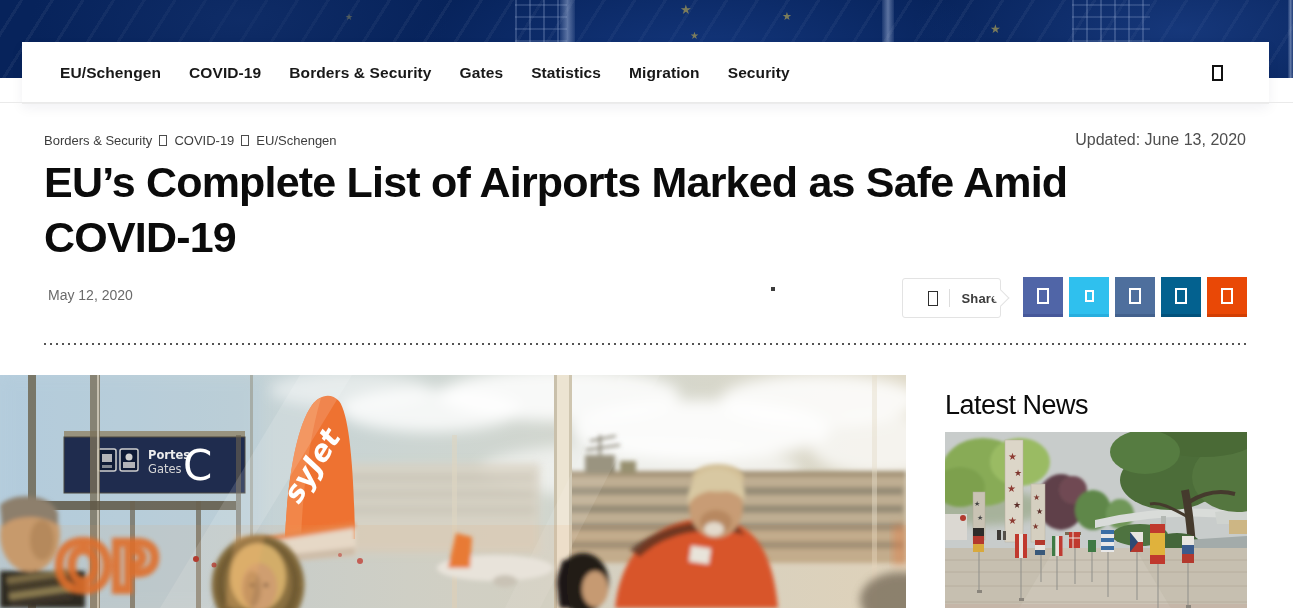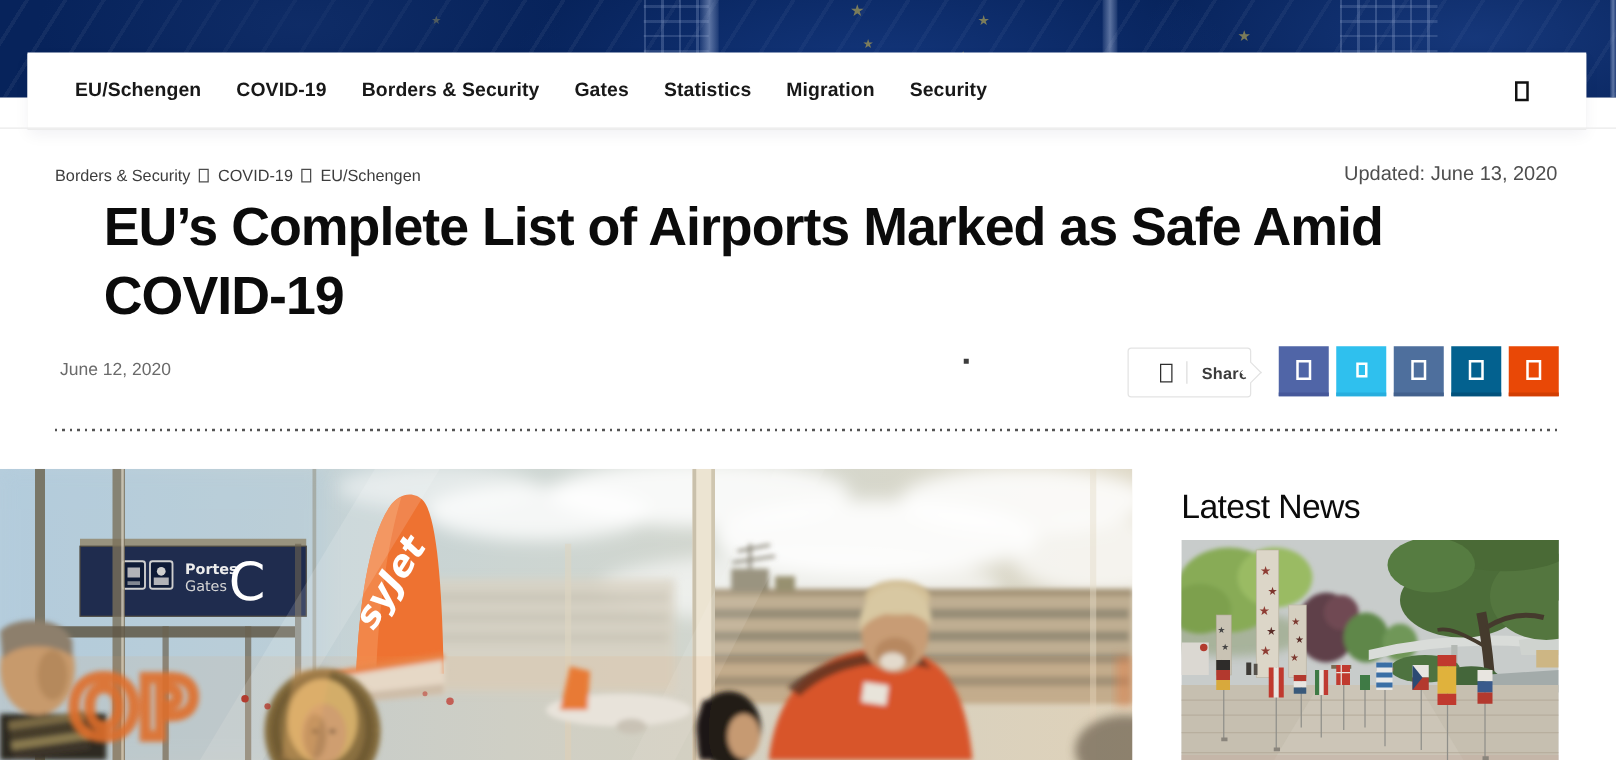--- a/index.html
+++ b/index.html
@@ -33,21 +33,21 @@
 
   
   .crumb-row { position:absolute; left:44px; top:131px; width:1202px; display:flex; justify-content:space-between; align-items:center; }
   .crumbs { display:flex; align-items:center; gap:7px; font-size:13px; color:#3d3d3d; }
   .crumb-link { cursor:pointer; }
   .crumb-sep { width:8px; height:11px; border:1px solid #4c4c4c; display:inline-block; }
   .updated { font-size:16px; color:#4e4e4e; }
 
   
   .title { position:absolute; left:44px; top:155px; width:1170px; font-size:43px; line-height:55px;
-    font-weight:800; color:#0b0b0b; letter-spacing:-.8px;margin-left:39px; }
+    font-weight:800; color:#0b0b0b; letter-spacing:-.8px; }
 
   
   .pub-date { position:absolute; left:48px; top:287px; font-size:14px; color:#6a6a6a; }
   .stray-dot { position:absolute; left:771px; top:287px; width:4px; height:4px; background:#3c3c3c; }
   .share-pill { position:absolute; left:902px; top:278px; width:99px; height:40px; background:#fff;
     border:1px solid #e3e3e3; border-radius:3px; display:flex; align-items:center; justify-content:center; gap:11px; cursor:pointer;padding-left:24px; }
   .share-pill .tail { position:absolute; right:-7px; top:13px; width:12px; height:12px; background:#fff;
     border-top:1px solid #e3e3e3; border-right:1px solid #e3e3e3; transform:rotate(45deg); }
   .share-tofu { width:10px; height:15px; border:1.5px solid #2e2e2e; }
   .share-div { width:1px; height:18px; background:#ddd; }
@@ -108,21 +108,21 @@
       <span class="crumb-sep"></span>
       <span class="crumb-link">COVID-19</span>
       <span class="crumb-sep"></span>
       <span class="crumb-link">EU/Schengen</span>
     </div>
     <span class="updated">Updated: June 13, 2020</span>
   </div>
 
   <h1 class="title">EU’s Complete List of Airports Marked as Safe Amid COVID-19</h1>
 
-  <span class="pub-date">June 12, 2020</span>
+  <span class="pub-date">May 12, 2020</span>
   <span class="stray-dot"></span>
 
   <div class="share-pill">
     <span class="share-tofu"></span>
     <span class="share-div"></span>
     <span class="share-text">Share</span>
     <span class="tail"></span>
   </div>
 
   <div class="socials">

